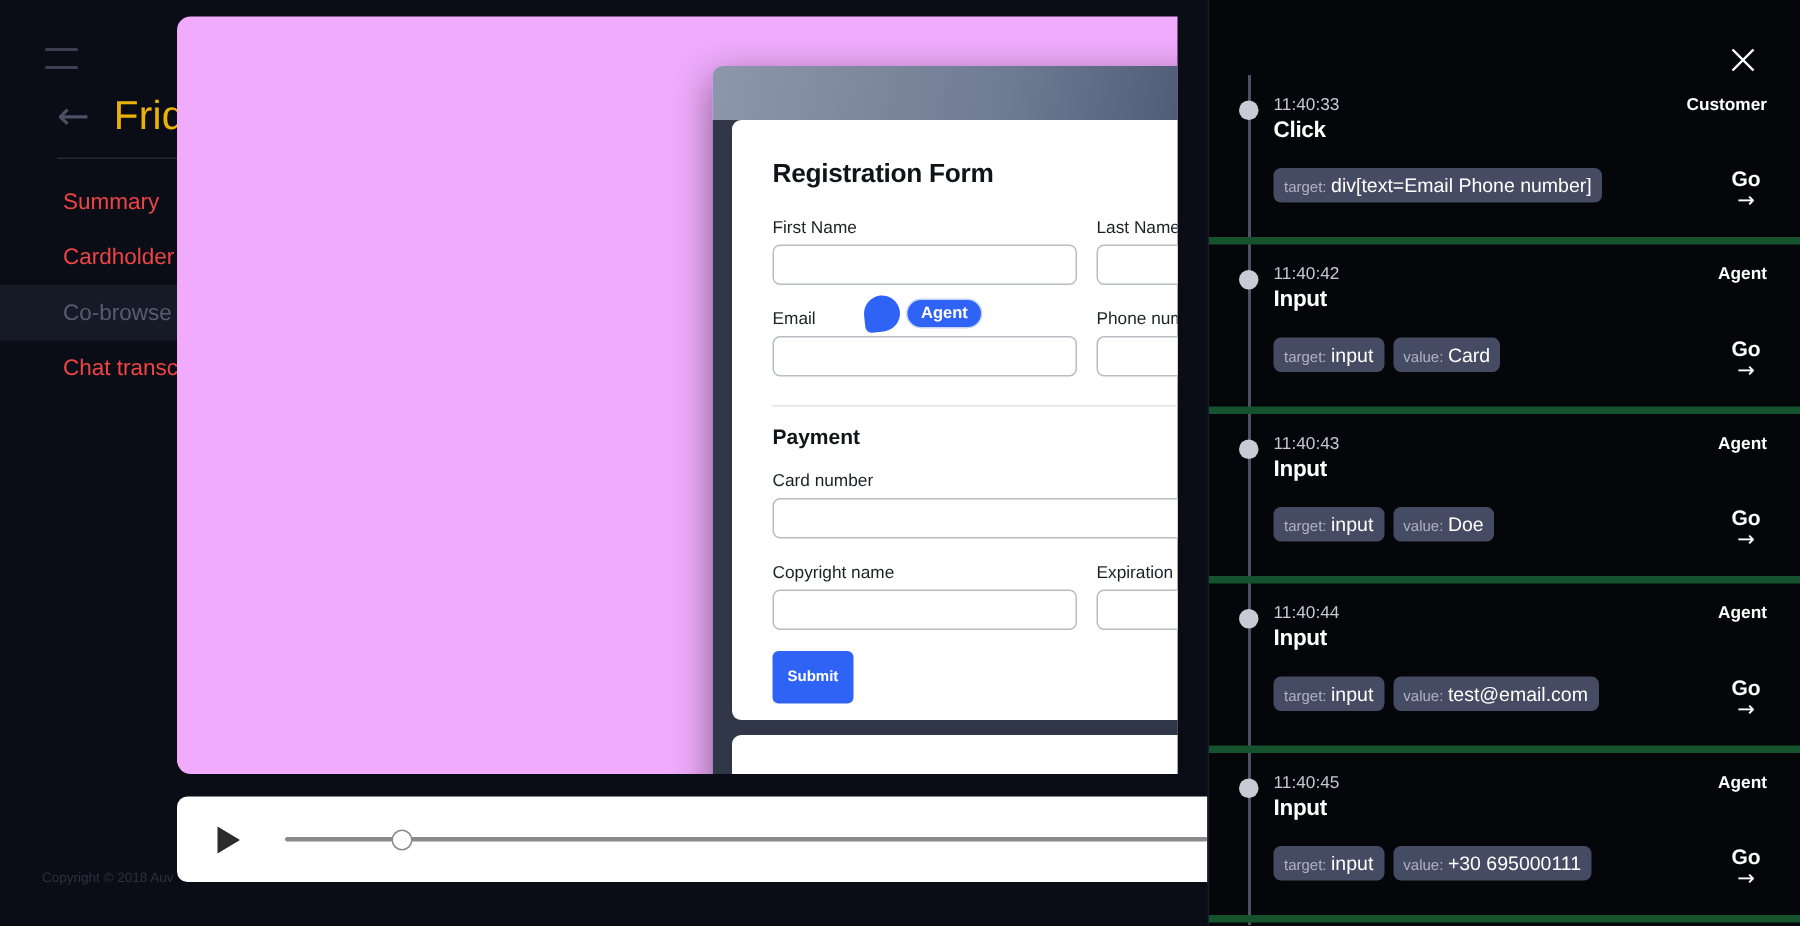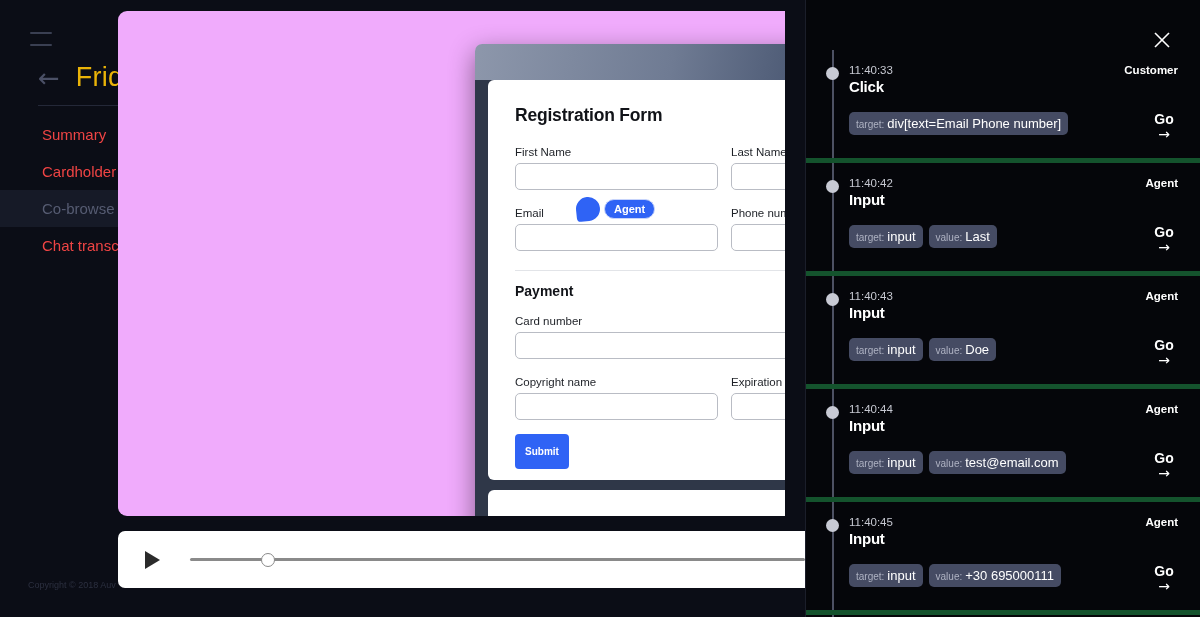--- a/index.html
+++ b/index.html
@@ -398,21 +398,21 @@
         </div>
         <div class="event-type">Input</div>
         <div class="event-bottom">
           <div class="chips">
             <span class="chip">
               <span class="chip-key">target:</span>
               <span class="chip-val">input</span>
             </span>
             <span class="chip">
               <span class="chip-key">value:</span>
-              <span class="chip-val">Last</span>
+              <span class="chip-val">Card</span>
             </span>
           </div>
           <div class="go-btn">
             <span class="go-label">Go</span>
             <span class="go-arrow">→</span>
           </div>
         </div>
       </div>
 
       <div class="event">

